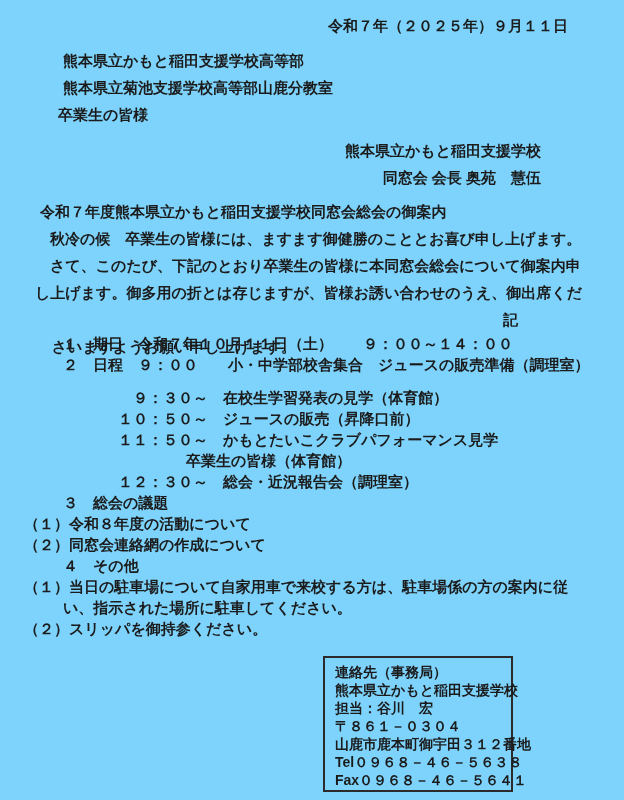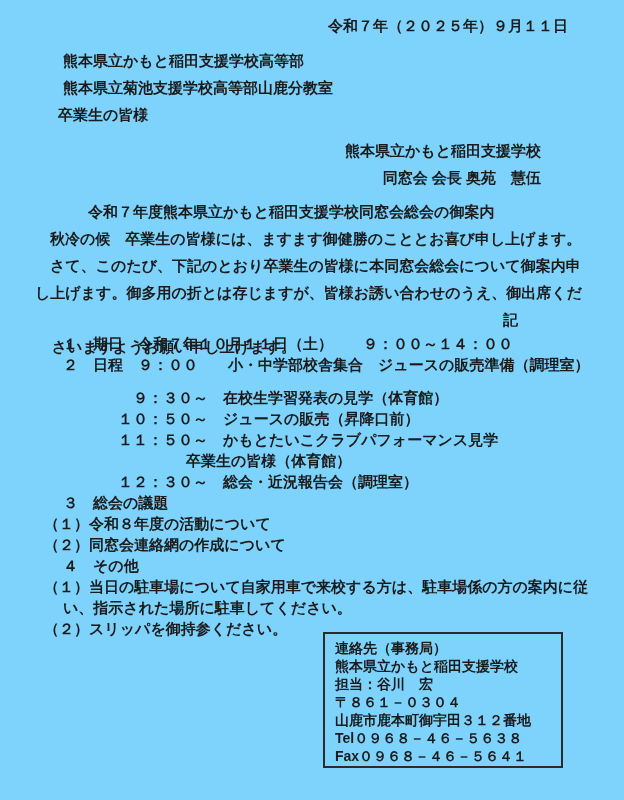--- a/index.html
+++ b/index.html
@@ -15,41 +15,41 @@
     overflow: hidden;
     box-sizing: border-box;
     padding-top: 12px;
   }
   .ln { white-space: pre; line-height: 27px; height: 27px; }
   .list .ln { line-height: 21px; height: 21px; }
   .right { text-align: right; }
   .date-line { padding-right: 56px; }
   .sender-line { padding-right: 83px; }
   .ind35  { padding-left: 35px; }
-  .ind40  { padding-left: 44px; }
+  .ind40  { padding-left: 24px; }
   .ind63  { padding-left: 63px; }
-  .ind88  { padding-left: 88px; }
+  .ind88  { padding-left: 40px; }
   .ind90  { padding-left: 58px; }
   .ind118 { padding-left: 118px; }
   .ind133 { padding-left: 133px; margin-top: 12px; }
   .ind186 { padding-left: 186px; }
   .gap8 { height: 8px; }
   .gap9 { height: 9px; }
   .gap7 { height: 7px; }
   .body-last { position: relative; }
   .record-marker {
     position: absolute;
     left: 503px;
     top: 0;
   }
   .contact-box {
     position: absolute;
     left: 323px;
-    top: 632px;
-    width: 240px;
+    top: 656px;
+    width: 190px;
     height: 136px;
     border: 2px solid #2b2b2b;
     box-sizing: border-box;
     padding: 5px 0 0 10px;
     font-size: 14px;
   }
   .contact-box .ln { line-height: 18px; height: 18px; }
 </style>
 </head>
 <body>

